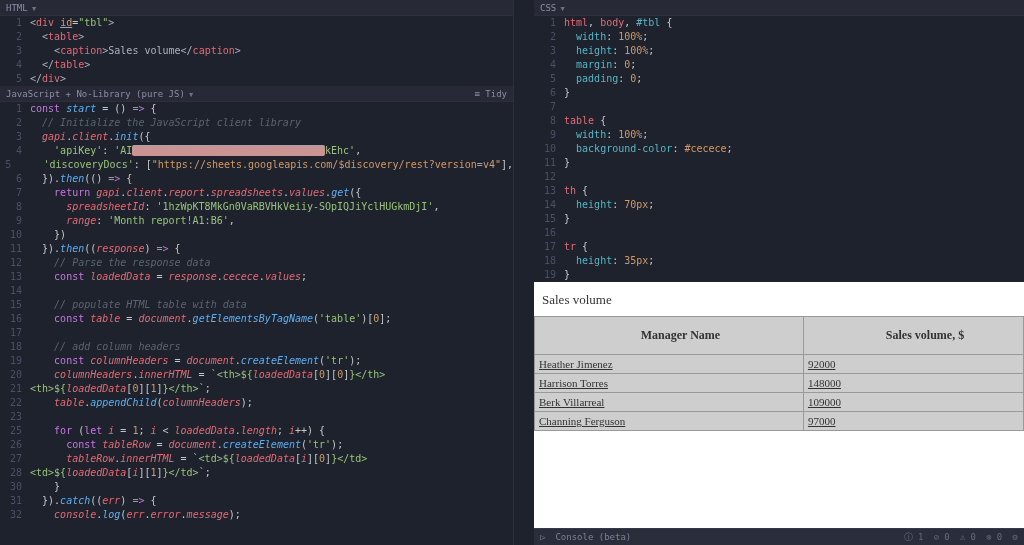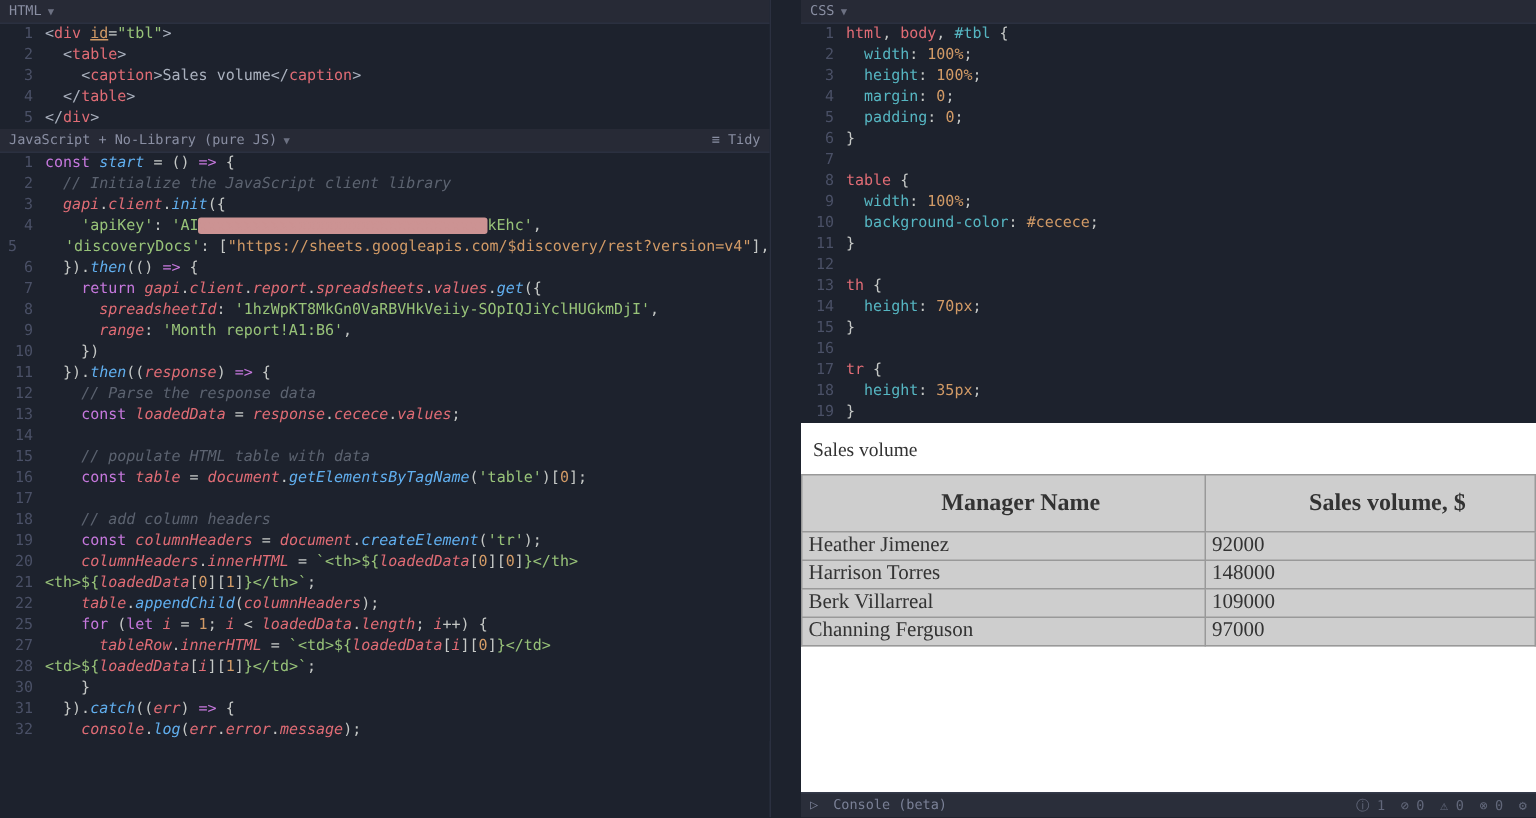--- a/index.html
+++ b/index.html
@@ -42,22 +42,22 @@
   .tag { color: #e06c75; }
   .attr{ color: #d19a66; text-decoration: underline; }
   .prop{ color: #56b6c2; }
   .vw  { color: #abb2bf; }
   .redact { background:#cc9393; color:#cc9393; border-radius:2px; }
 
   
   .output { flex: 1; background: #fff; color: #333; font-family: 'Times New Roman', serif; font-size: 12px; }
   .output .caption { padding: 10px 8px 8px; font-size: 13px; }
   .output table { width: 100%; border-collapse: collapse; background: #cecece; }
-  .output th { height: 38px; border: 1px solid #999; font-weight: bold; font-family: 'Times New Roman', serif; font-size: 16px; padding-left: 24px; }
-  .output td { height: 19px; border: 1px solid #999; padding: 0 4px; font-size: 14px; }
+  .output th { height: 38px; border: 1px solid #999; font-weight: bold; font-family: 'Times New Roman', serif; font-size: 12px; padding-left: 24px; }
+  .output td { height: 19px; border: 1px solid #999; padding: 0 4px; font-size: 11px; text-decoration: underline; }
   .output tr td:first-child { width: 55%; }
 
   
   .bottombar {
     height: 17px; background: #2a2e3a;
     display: flex; align-items: center; color: #7a8096;
     font-size: 9px; padding: 0 6px; gap: 10px;
     border-top: 1px solid #353a4a;
   }
   .bottombar .grow { flex: 1; }
@@ -109,21 +109,23 @@
         <div class="line"><span class="gutter">13</span><span class="code">    <span class="kw">const</span> <span class="var">loadedData</span> = <span class="var">response</span>.<span class="var">cecece</span>.<span class="var">values</span>;</span></div>
         <div class="line"><span class="gutter">14</span><span class="code"></span></div>
         <div class="line"><span class="gutter">15</span><span class="code">    <span class="cm">// populate HTML table with data</span></span></div>
         <div class="line"><span class="gutter">16</span><span class="code">    <span class="kw">const</span> <span class="var">table</span> = <span class="var">document</span>.<span class="fn">getElementsByTagName</span>(<span class="str">'table'</span>)[<span class="num">0</span>];</span></div>
         <div class="line"><span class="gutter">17</span><span class="code"></span></div>
         <div class="line"><span class="gutter">18</span><span class="code">    <span class="cm">// add column headers</span></span></div>
         <div class="line"><span class="gutter">19</span><span class="code">    <span class="kw">const</span> <span class="var">columnHeaders</span> = <span class="var">document</span>.<span class="fn">createElement</span>(<span class="str">'tr'</span>);</span></div>
         <div class="line"><span class="gutter">20</span><span class="code">    <span class="var">columnHeaders</span>.<span class="var">innerHTML</span> = <span class="str">`&lt;th&gt;${</span><span class="var">loadedData</span>[<span class="num">0</span>][<span class="num">0</span>]<span class="str">}&lt;/th&gt;</span></span></div>
         <div class="line"><span class="gutter">21</span><span class="code"><span class="str">&lt;th&gt;${</span><span class="var">loadedData</span>[<span class="num">0</span>][<span class="num">1</span>]<span class="str">}&lt;/th&gt;`</span>;</span></div>
         <div class="line"><span class="gutter">22</span><span class="code">    <span class="var">table</span>.<span class="fn">appendChild</span>(<span class="var">columnHeaders</span>);</span></div>
+        <div class="line"><span class="gutter">23</span><span class="code"></span></div>
         <div class="line"><span class="gutter">25</span><span class="code">    <span class="kw">for</span> (<span class="kw">let</span> <span class="var">i</span> = <span class="num">1</span>; <span class="var">i</span> &lt; <span class="var">loadedData</span>.<span class="var">length</span>; <span class="var">i</span>++) {</span></div>
+        <div class="line"><span class="gutter">26</span><span class="code">      <span class="kw">const</span> <span class="var">tableRow</span> = <span class="var">document</span>.<span class="fn">createElement</span>(<span class="str">'tr'</span>);</span></div>
         <div class="line"><span class="gutter">27</span><span class="code">      <span class="var">tableRow</span>.<span class="var">innerHTML</span> = <span class="str">`&lt;td&gt;${</span><span class="var">loadedData</span>[<span class="var">i</span>][<span class="num">0</span>]<span class="str">}&lt;/td&gt;</span></span></div>
         <div class="line"><span class="gutter">28</span><span class="code"><span class="str">&lt;td&gt;${</span><span class="var">loadedData</span>[<span class="var">i</span>][<span class="num">1</span>]<span class="str">}&lt;/td&gt;`</span>;</span></div>
         <div class="line"><span class="gutter">30</span><span class="code">    }</span></div>
         <div class="line"><span class="gutter">31</span><span class="code">  }).<span class="fn">catch</span>((<span class="var">err</span>) <span class="kw">=&gt;</span> {</span></div>
         <div class="line"><span class="gutter">32</span><span class="code">    <span class="var">console</span>.<span class="fn">log</span>(<span class="var">err</span>.<span class="var">error</span>.<span class="var">message</span>);</span></div>
 
       </div>
     </div>
   </div>
 

